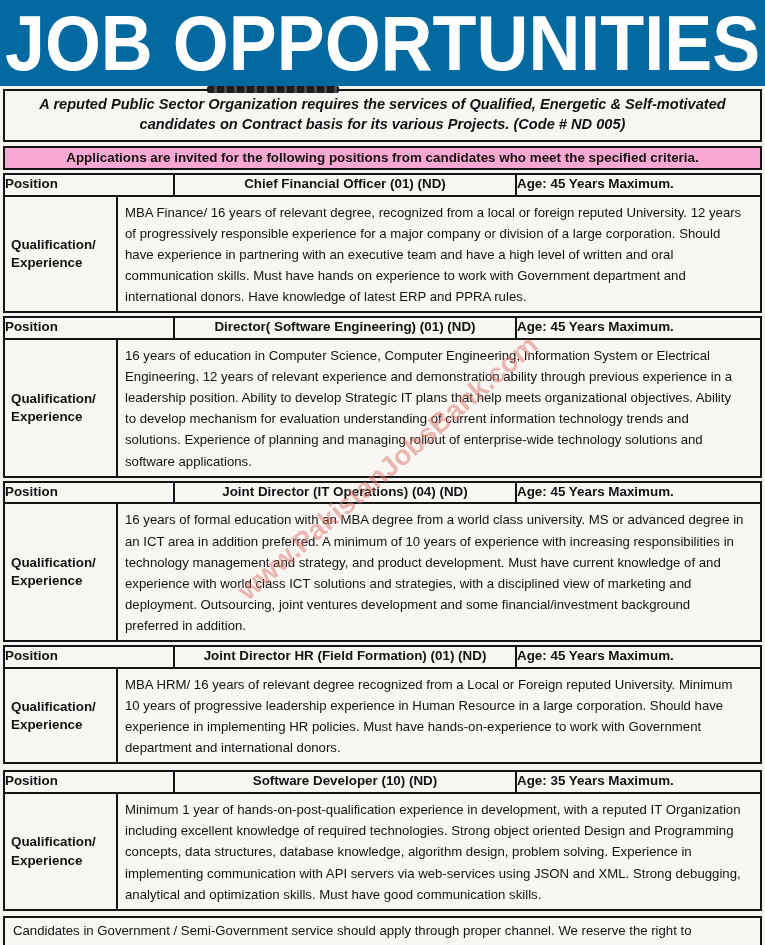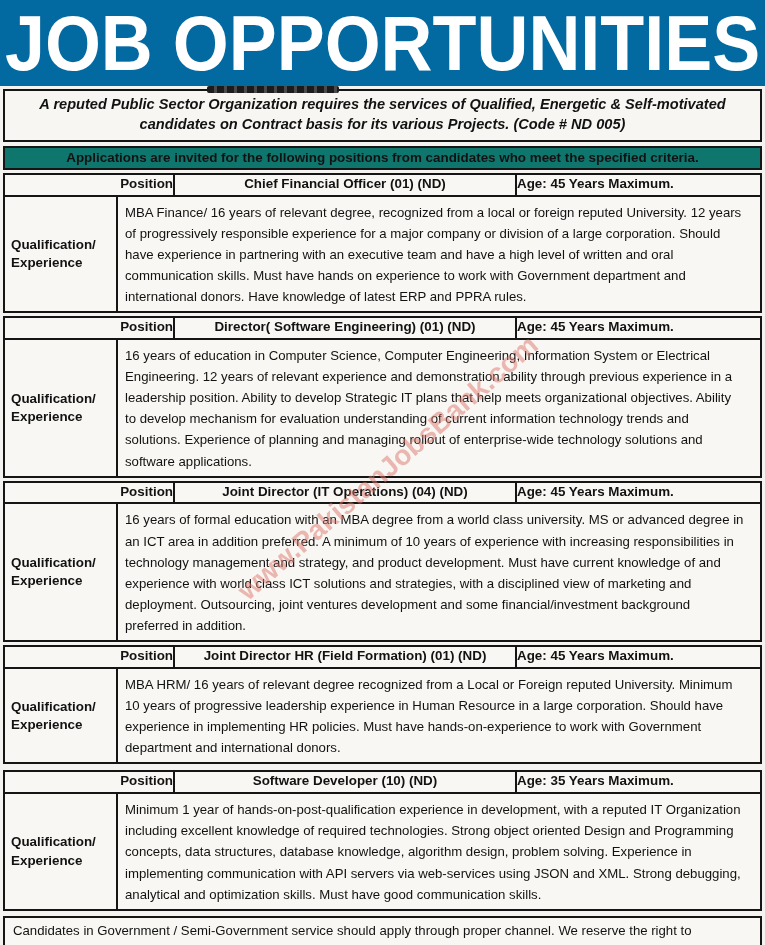--- a/index.html
+++ b/index.html
@@ -33,32 +33,32 @@
   }
   .smudge{
     position:absolute;top:-5px;left:202px;width:132px;height:7px;
     background:repeating-linear-gradient(90deg,#1c1c1c 0 7px,#4a4a4a 7px 10px);
     filter:blur(0.7px);border-radius:2px;
   }
   
   .invite-row{
     margin:4px 3px 0;border:2px solid #151515;
     text-align:center;font-weight:bold;font-size:13.4px;
-    padding:2px 0 3px;background:#0f766e;
+    padding:2px 0 3px;background:#f9a8d4;
   }
   
   .job{margin:3px 3px 0;}
   .job.gap-lg{margin-top:6px;}
   .pos-row{display:flex;}
   .pos-row > div{
     border:2px solid #151515;box-sizing:border-box;
     font-weight:bold;font-size:13.4px;line-height:1.25;
     padding:1px 0 2px;background:#f8f7f3;
   }
-  .pos-label{width:172px;text-align:right;}
+  .pos-label{width:172px;text-align:left;}
   .pos-title{
     flex:1;margin-left:-2px;text-align:center;
     background:#c7c6c4;
   }
   .pos-age{width:247px;margin-left:-2px;text-align:left;padding-left:5px;}
   .job-body{
     display:flex;border:2px solid #151515;margin-top:-2px;
     box-sizing:border-box;background:#f8f7f3;
   }
   .q-label{

